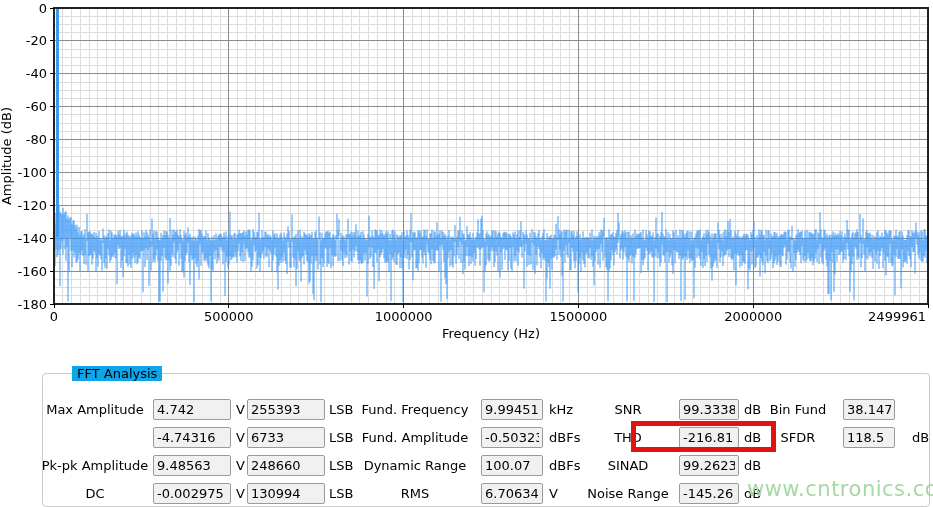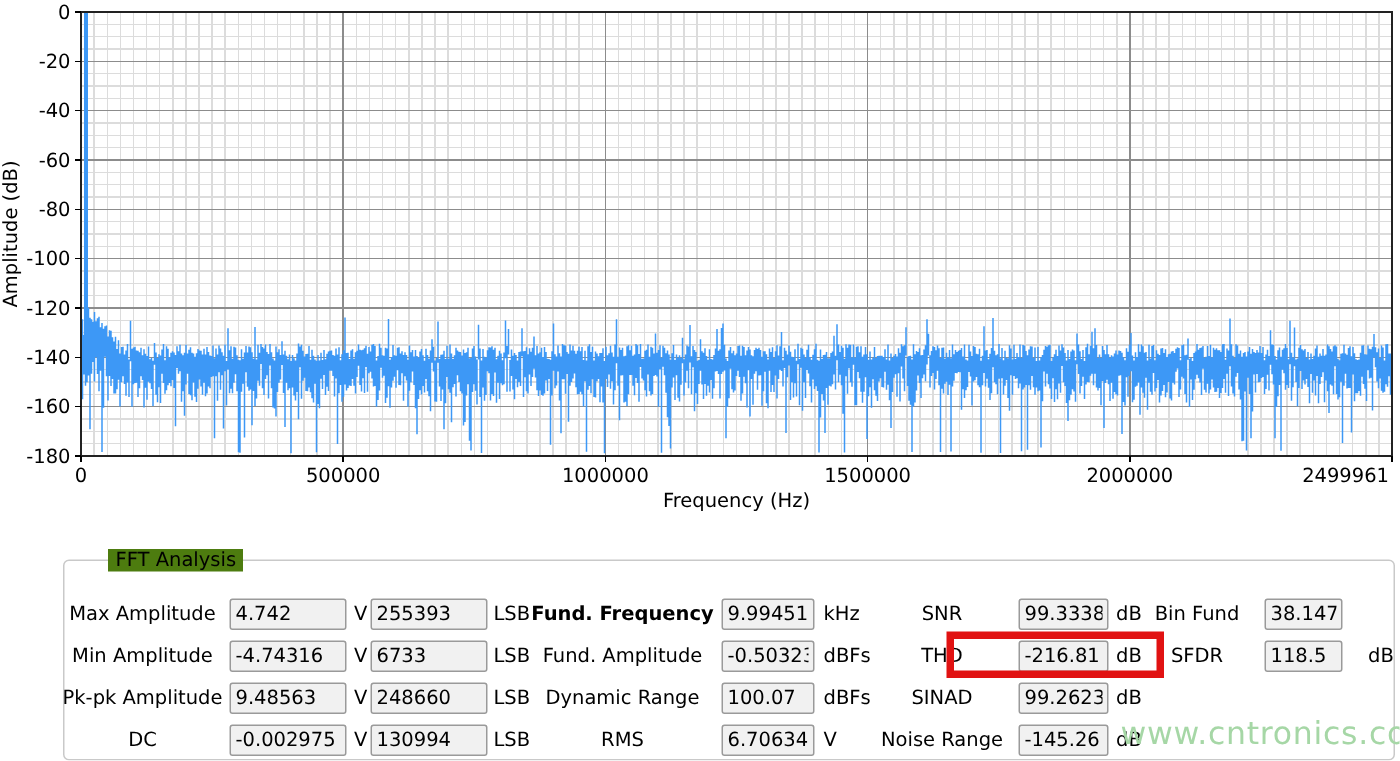--- a/index.html
+++ b/index.html
@@ -9,21 +9,21 @@
     font-size:13px;color:#000;
   }
   #chart-wrap{position:absolute;left:0;top:0;width:933px;height:352px;}
   
   #panel{position:absolute;left:0;top:360px;width:933px;height:147px;}
   .groupbox{
     position:absolute;left:42px;top:13px;width:886px;height:132px;
     border:1px solid var(--groupborder);border-radius:4px;
   }
   .grouplabel{
-    position:absolute;left:72px;top:6px;background:#4d7c0f;padding:0 5px;
+    position:absolute;left:72px;top:6px;background:#0ea5e9;padding:0 5px;
     font-size:13px;line-height:15px;
   }
   .prow{position:absolute;left:0;width:933px;height:21px;}
   .r1{top:39px}.r2{top:67px}.r3{top:95px}.r4{top:123px}
   .lb{position:absolute;height:21px;line-height:21px;text-align:center;white-space:nowrap;}
   .un{position:absolute;height:21px;line-height:21px;white-space:nowrap;}
   .fbox{
     position:absolute;height:21px;box-sizing:border-box;
     background:var(--fieldbg);border:1px solid var(--fieldborder);border-radius:2px;
     padding:1px 3px;overflow:hidden;
@@ -36,21 +36,21 @@
   .p-u1b{left:329px}
   .p-l2{left:352px;width:126px}
   .p-b2{left:481px;width:62px}
   .p-u2{left:549px}
   .p-l3{left:580px;width:96px}
   .p-b3{left:679px;width:60px}
   .p-u3{left:744px}
   .p-l4{left:758px;width:80px}
   .p-b4{left:843px;width:52px}
   .p-u4{left:912px}
-  .bold{font-weight:bold;}
+  .bold{font-weight:normal;}
   .red-frame{
     position:absolute;left:631px;top:61px;width:135px;height:21px;
     border:5px solid var(--red);pointer-events:none;
   }
   .watermark{
     position:absolute;left:747px;top:477px;font-size:21px;
     color:var(--watermark);letter-spacing:0.5px;white-space:nowrap;
   }
 </style>
 </head>
@@ -269,21 +269,20 @@
       </div>
     <div class="un p-u3">dB</div>
     <div class="lb p-l4">Bin Fund</div>
     <div class="fbox p-b4">
         <span>38.147</span>
       </div>
     <div class="un p-u4"></div>
   </div>
 
   <div class="prow r2">
-    <div class="lb p-l1">Min Amplitude</div>
     <div class="fbox p-b1">
         <span>-4.74316</span>
       </div>
     <div class="un p-u1">V</div>
     <div class="fbox p-b1b">
         <span>6733</span>
       </div>
     <div class="un p-u1b">LSB</div>
     <div class="lb p-l2">Fund. Amplitude</div>
     <div class="fbox p-b2">

